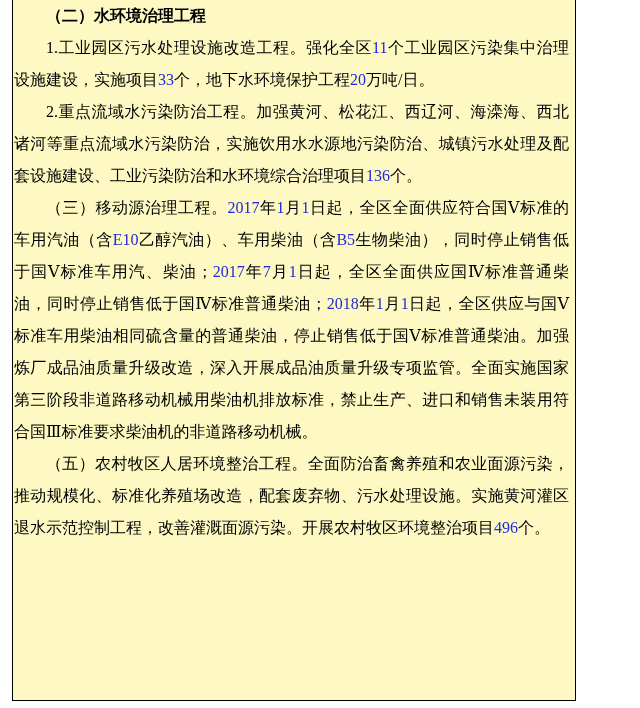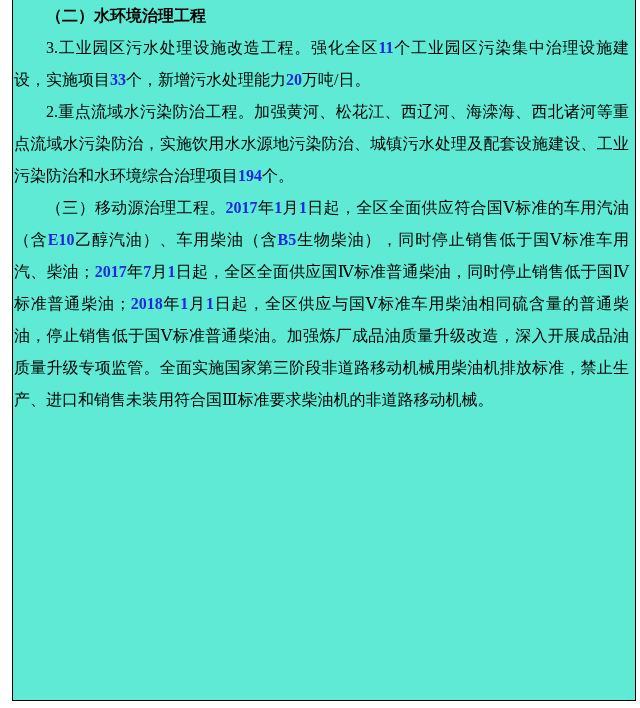--- a/index.html
+++ b/index.html
@@ -7,55 +7,55 @@
     padding: 0;
     background: #ffffff;
     width: 640px;
     height: 708px;
     overflow: hidden;
   }
   .frame {
     position: absolute;
     left: 12px;
     top: 0;
-    width: 624px;
+    width: 564px;
     height: 701px;
     box-sizing: border-box;
     border-left: 1px solid #000000;
     border-right: 1px solid #000000;
     border-bottom: 1px solid #000000;
     padding: 0 6px 0 1px;
     overflow: hidden;
-    background: #5eead4;
+    background: #fef9c3;
   }
   .doc {
     font-family: "Liberation Serif", "DejaVu Serif", serif;
     font-size: 16px;
     line-height: 32px;
     color: #000000;
     text-align: justify;
   }
   .doc p {
     margin: 0;
     text-indent: 2em;
   }
   .doc p.heading {
     font-weight: bold;
     text-align: left;
   }
   .num {
     color: var(--num-color, #1e28dc);
-    font-weight: bold;
   }
 </style>
 </head>
 <body>
 
 <div class="frame">
   <div class="doc">
     <p class="heading">（二）水环境治理工程</p>
     <div id="paragraphs">
-        <p><span>3.工业园区污水处理设施改造工程。强化全区</span><span class="num">11</span><span>个工业园区污染集中治理设施建设，实施项目</span><span class="num">33</span><span>个，新增污水处理能力</span><span class="num">20</span><span>万吨/日。</span></p>
-        <p><span>2.重点流域水污染防治工程。加强黄河、松花江、西辽河、海滦海、西北诸河等重点流域水污染防治，实施饮用水水源地污染防治、城镇污水处理及配套设施建设、工业污染防治和水环境综合治理项目</span><span class="num">194</span><span>个。</span></p>
+        <p><span>1.工业园区污水处理设施改造工程。强化全区</span><span class="num">11</span><span>个工业园区污染集中治理设施建设，实施项目</span><span class="num">33</span><span>个，地下水环境保护工程</span><span class="num">20</span><span>万吨/日。</span></p>
+        <p><span>2.重点流域水污染防治工程。加强黄河、松花江、西辽河、海滦海、西北诸河等重点流域水污染防治，实施饮用水水源地污染防治、城镇污水处理及配套设施建设、工业污染防治和水环境综合治理项目</span><span class="num">136</span><span>个。</span></p>
         <p><span>（三）移动源治理工程。</span><span class="num">2017</span><span>年</span><span class="num">1</span><span>月</span><span class="num">1</span><span>日起，全区全面供应符合国Ⅴ标准的车用汽油（含</span><span class="num">E10</span><span>乙醇汽油）、车用柴油（含</span><span class="num">B5</span><span>生物柴油），同时停止销售低于国Ⅴ标准车用汽、柴油；</span><span class="num">2017</span><span>年</span><span class="num">7</span><span>月</span><span class="num">1</span><span>日起，全区全面供应国Ⅳ标准普通柴油，同时停止销售低于国Ⅳ标准普通柴油；</span><span class="num">2018</span><span>年</span><span class="num">1</span><span>月</span><span class="num">1</span><span>日起，全区供应与国Ⅴ标准车用柴油相同硫含量的普通柴油，停止销售低于国Ⅴ标准普通柴油。加强炼厂成品油质量升级改造，深入开展成品油质量升级专项监管。全面实施国家第三阶段非道路移动机械用柴油机排放标准，禁止生产、进口和销售未装用符合国Ⅲ标准要求柴油机的非道路移动机械。</span></p>
+        <p><span>（五）农村牧区人居环境整治工程。全面防治畜禽养殖和农业面源污染，推动规模化、标准化养殖场改造，配套废弃物、污水处理设施。实施黄河灌区退水示范控制工程，改善灌溉面源污染。开展农村牧区环境整治项目</span><span class="num">496</span><span>个。</span></p>
       </div>
   </div>
 </div>
 
 </body></html>

